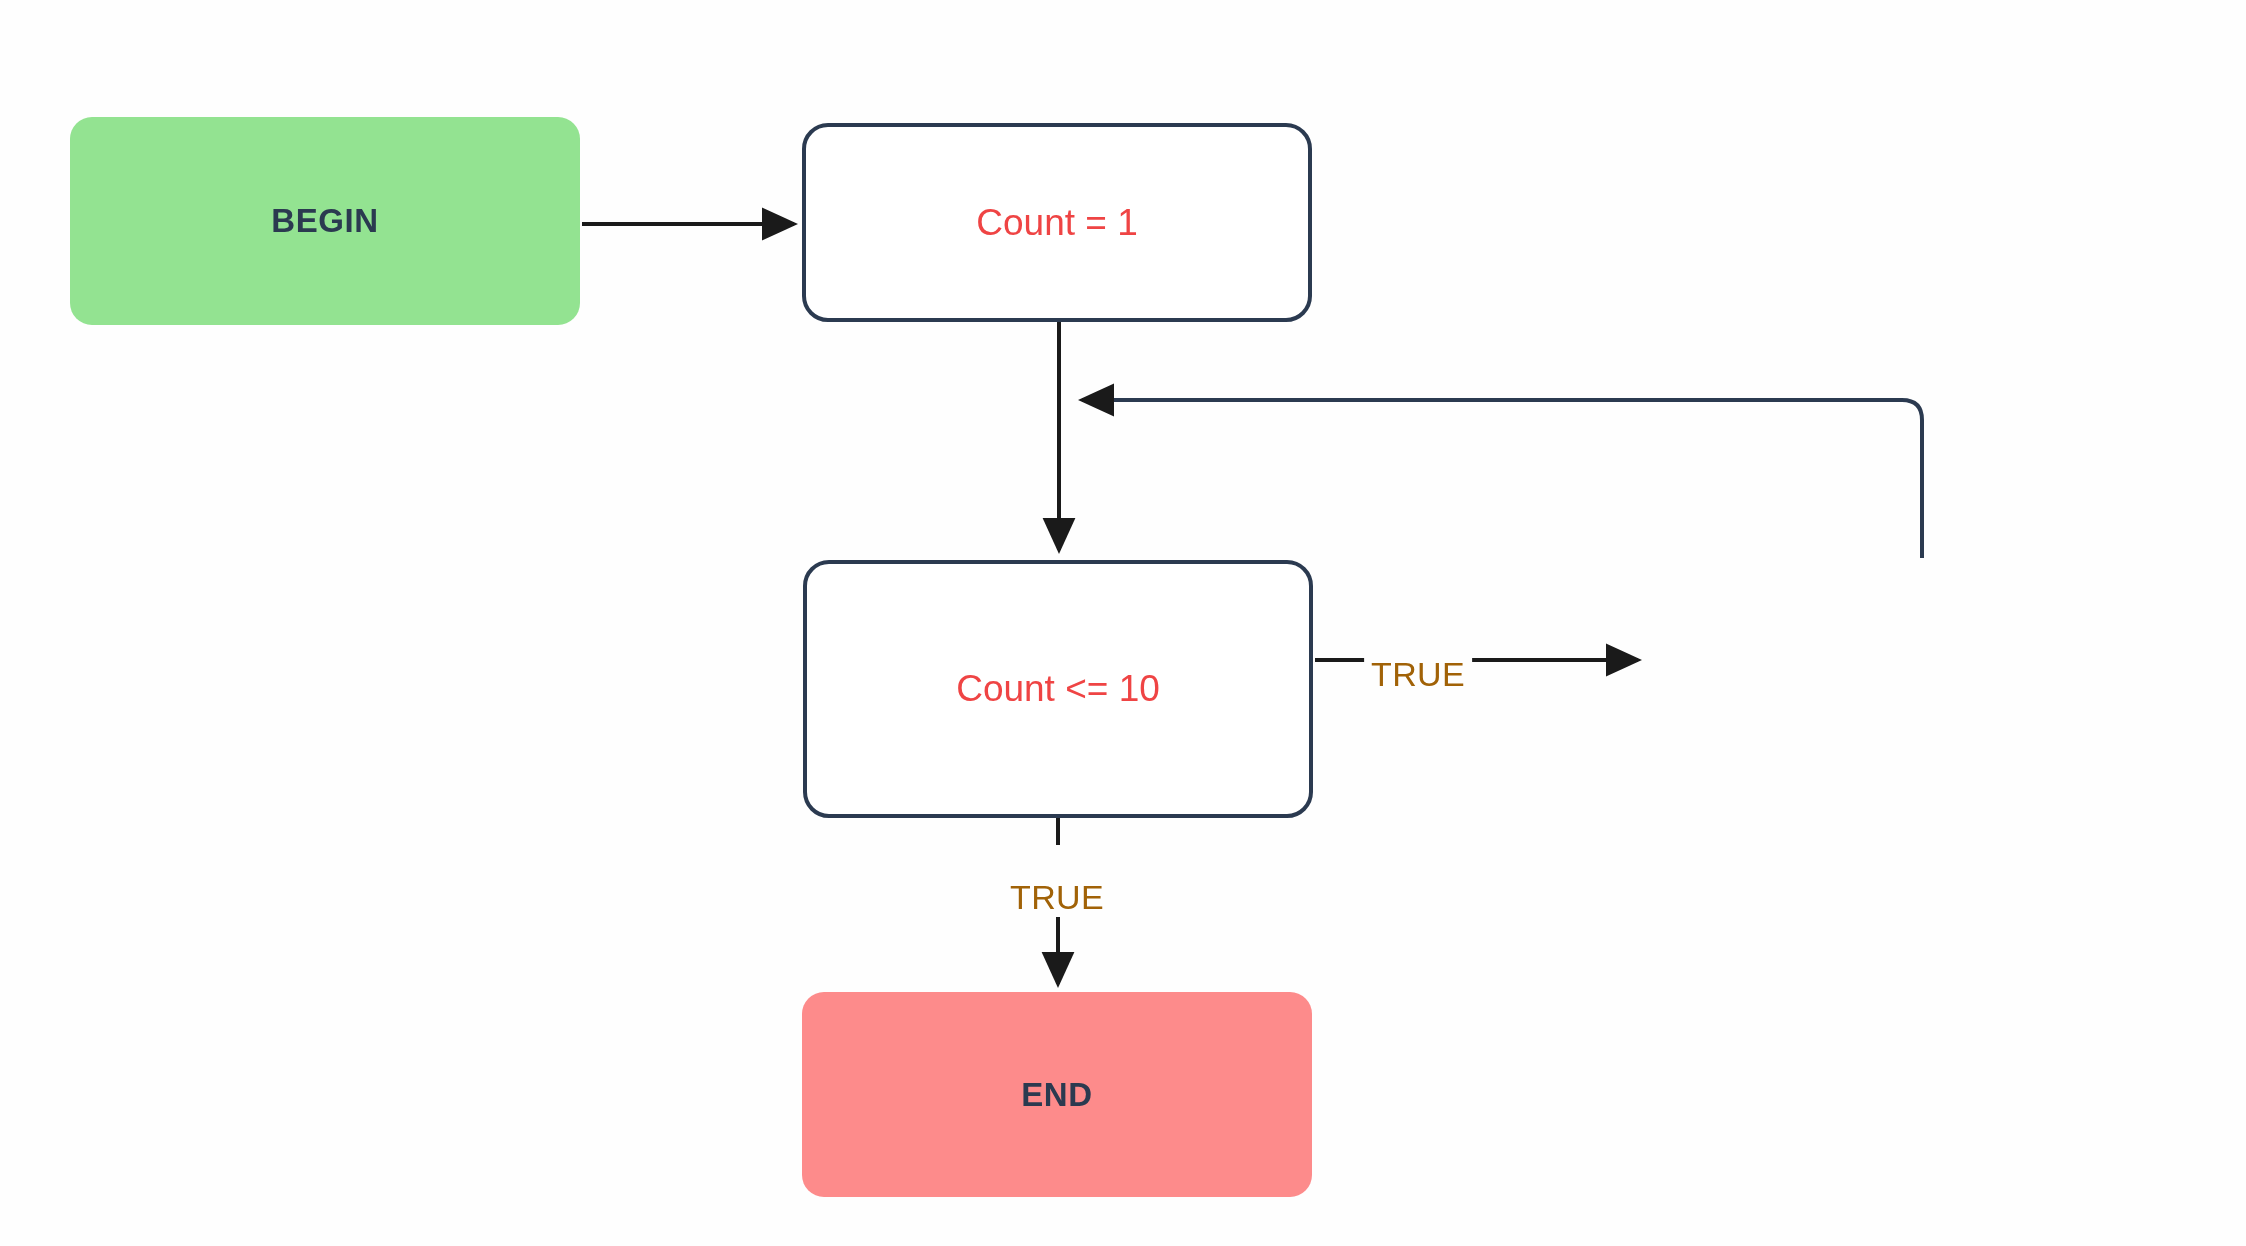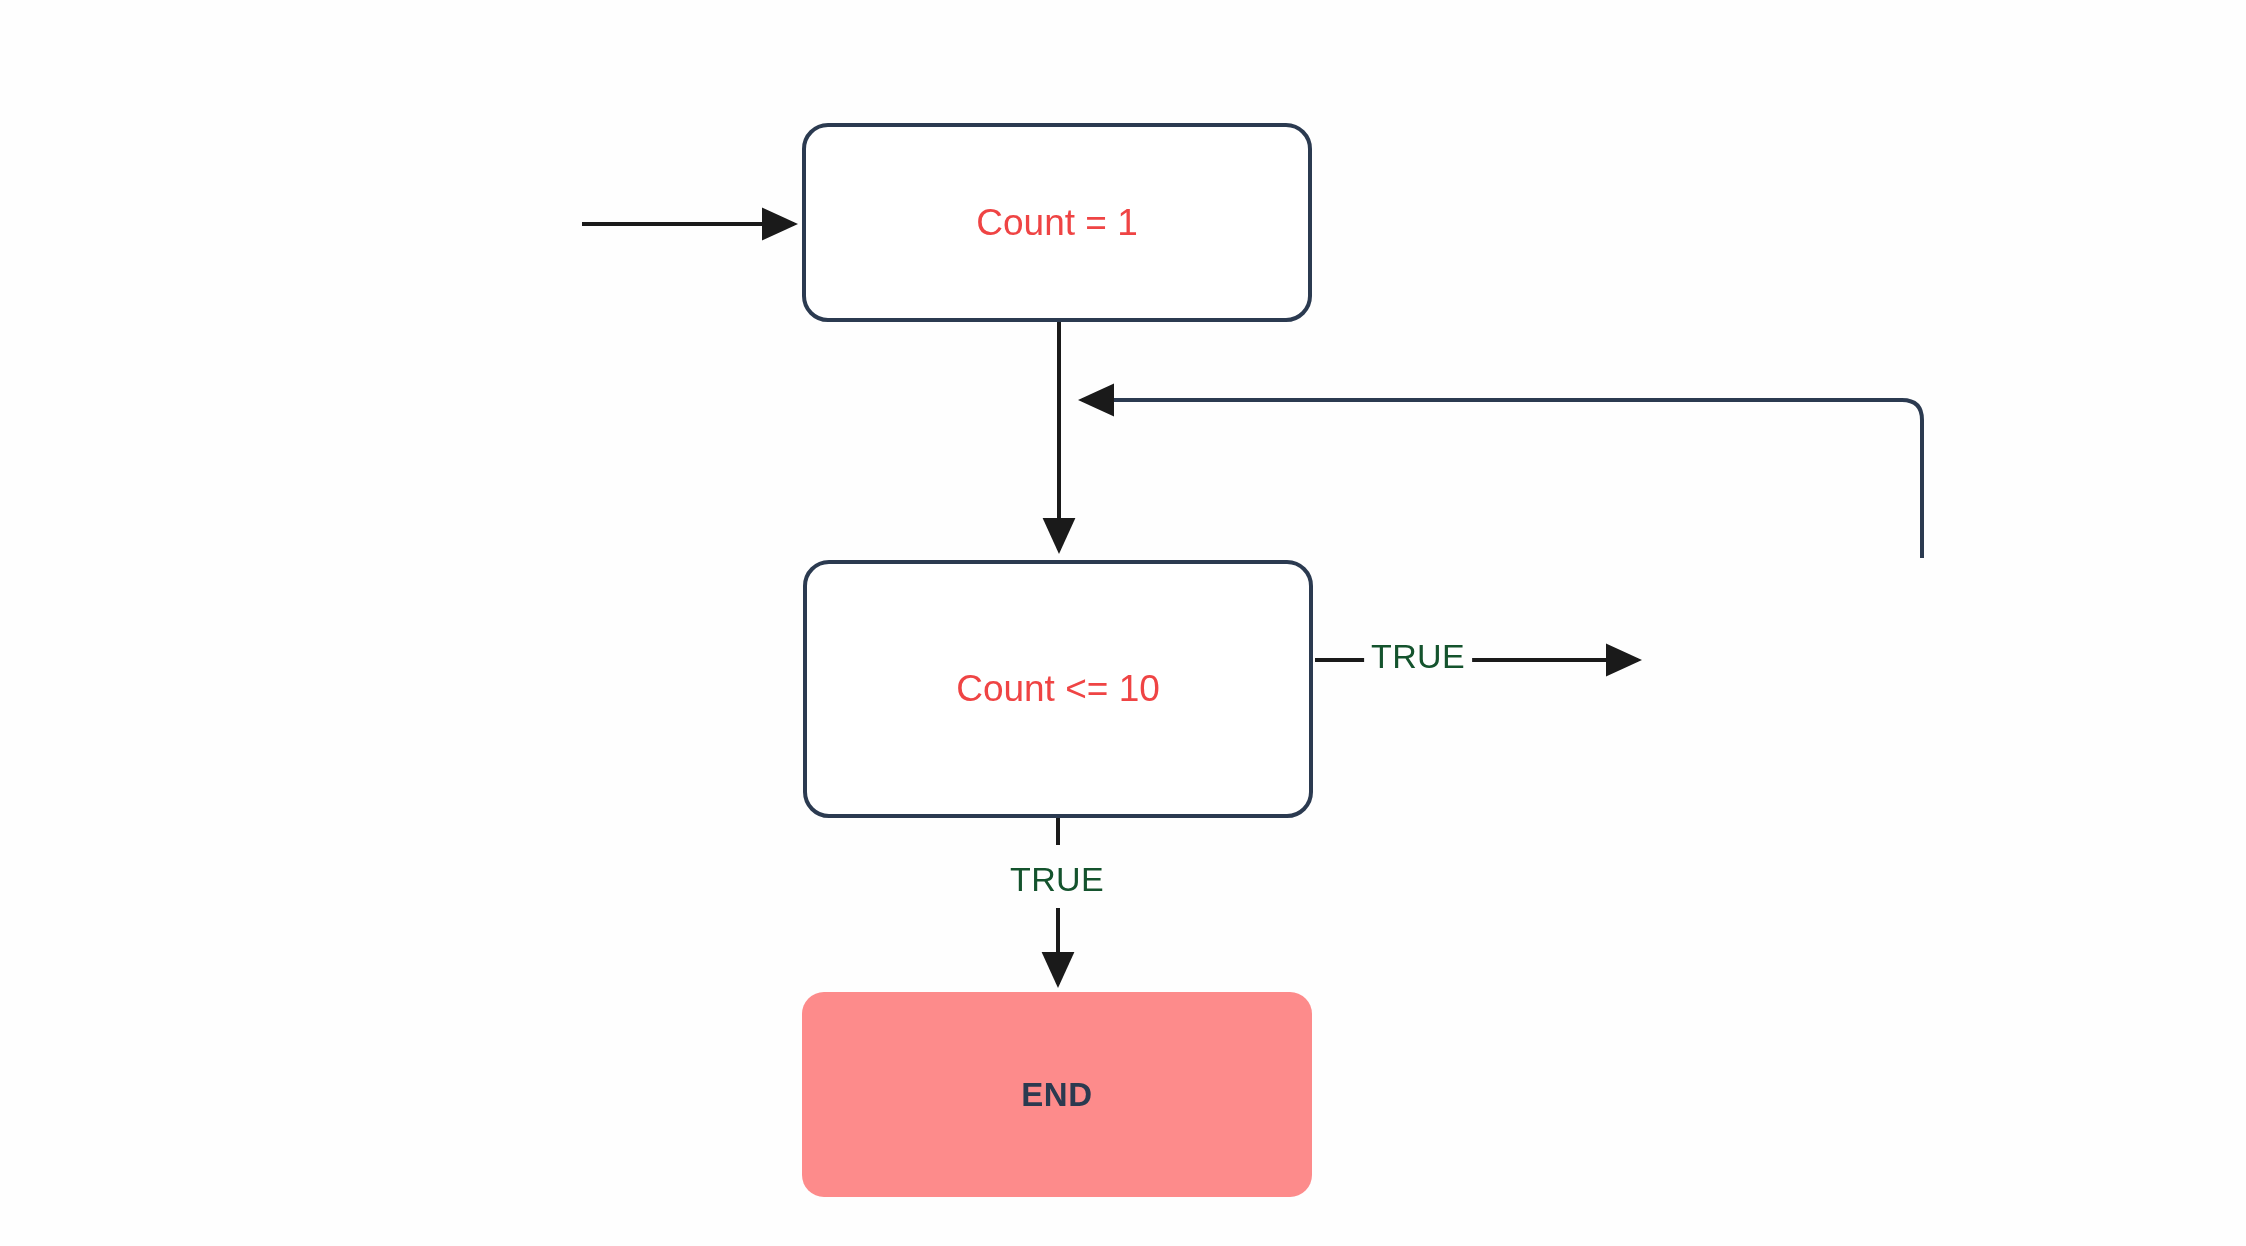--- a/index.html
+++ b/index.html
@@ -77,25 +77,26 @@
   }
   #node-increment {
     left: 1646px;
     top: 560px;
     width: 494px;
     height: 200px;
   }
   .edge-label {
     position: absolute;
     font-size: 34px;
-    color: #14532d;
+    color: #a16207;
     background: #fefefe;
     padding: 0 7px;
     white-space: nowrap;
     letter-spacing: 0.3px;
+    margin-top: 18px;
   }
   #label-true {
     left: 1418px;
     top: 637px;
     transform: translate(-50%, 0);
   }
   #label-false {
     left: 1057px;
     top: 860px;
     transform: translate(-50%, 0);
@@ -129,20 +130,23 @@
     <g>
       <line x1="1058" y1="762" x2="1058" y2="845" stroke="#1a1a1a" stroke-width="4"></line>
       <line x1="1058" y1="908" x2="1058" y2="984" stroke="#1a1a1a" stroke-width="4" marker-end="url(#arrowhead)"></line>
     </g>
 
     <g>
       <path d="M 1922,558 L 1922,420 Q 1922,400 1902,400 L 1082,400" fill="none" stroke="#2b3a50" stroke-width="4" marker-end="url(#arrowhead)"></path>
     </g>
   </svg>
 
+  <div class="node node-terminal" id="node-begin">
+    <span>BEGIN</span>
+  </div>
 
   <div class="node node-process" id="node-count-init">
     <span>Count = 1</span>
   </div>
 
   <div class="node node-process" id="node-condition">
     <span>Count &lt;= 10</span>
   </div>
 
 

